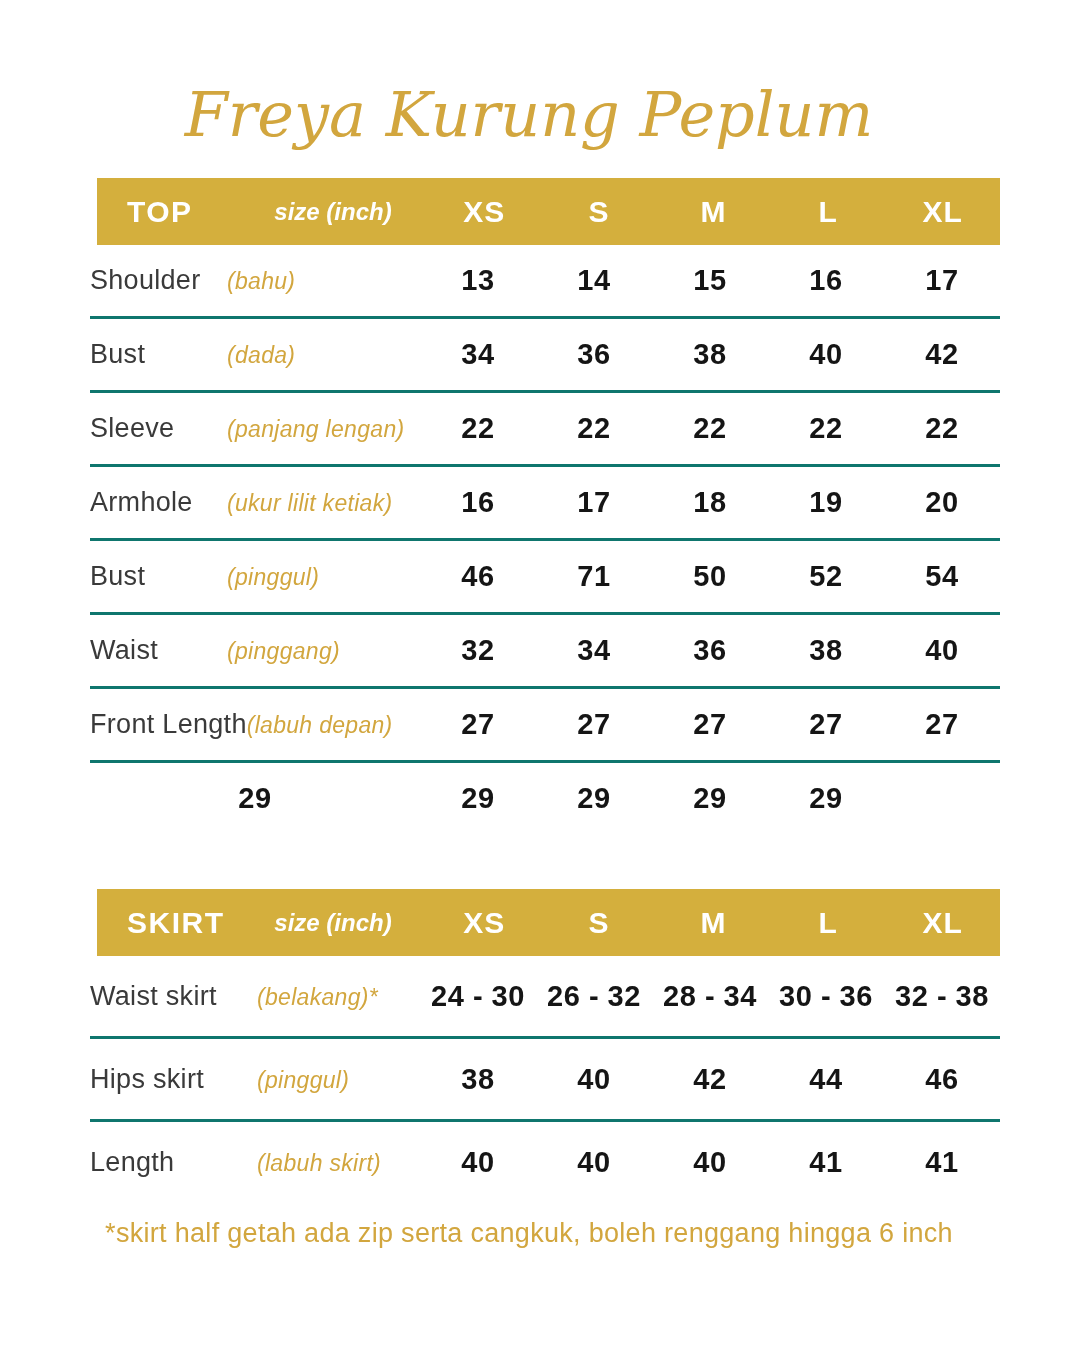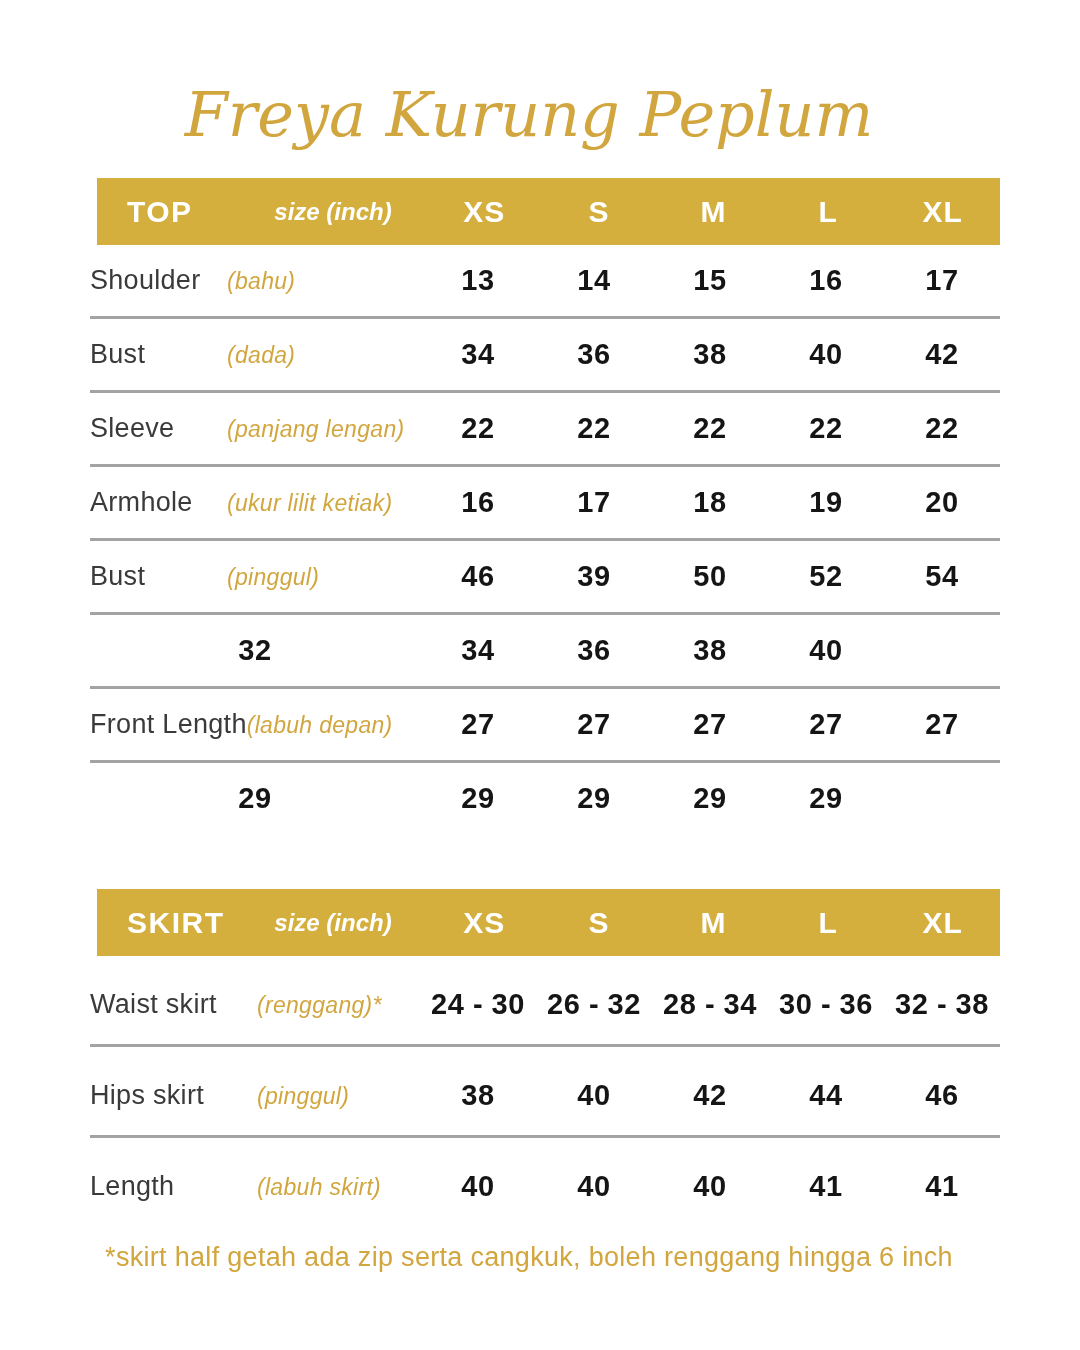--- a/index.html
+++ b/index.html
@@ -30,23 +30,23 @@
     height:67px;background:var(--bar-gold);color:#ffffff;
     display:grid;grid-template-columns:330px repeat(5,1fr);align-items:center;margin-left:7px;
   }
   .labelcell{display:flex;align-items:center;}
   .h-name{margin-left:30px;width:112px;font-size:30px;font-weight:bold;letter-spacing:1.5px;}
   .h-size{flex:1;text-align:center;font-size:24px;font-style:italic;font-weight:bold;}
   .h-col{text-align:center;font-size:30px;font-weight:bold;letter-spacing:1px;}
 
   .row{
     display:grid;grid-template-columns:330px repeat(5,1fr);align-items:center;
-    height:71px;border-bottom:3px solid #a3a3a3;
-  }
-  .t-1 .row{height:80px;margin-top:8px;}
+    height:71px;border-bottom:3px solid #0f766e;
+  }
+  .t-1 .row{height:80px;}
   .row:last-child{border-bottom:none;}
   .labelwrap{display:flex;align-items:baseline;white-space:nowrap;}
   .row-label{font-size:27px;color:var(--label);min-width:137px;letter-spacing:0.3px;}
   .t-1 .row-label{min-width:167px;}
   .row-sublabel{font-size:23px;font-style:italic;color:var(--gold);letter-spacing:0.3px;}
   .cell{text-align:center;font-size:29px;font-weight:bold;color:var(--ink);letter-spacing:0.5px;}
 
   .footnote{
     text-align:center;color:var(--gold);font-size:27px;
     margin-top:16px;letter-spacing:0.3px;
@@ -113,26 +113,30 @@
         <div class="cell">18</div>
         <div class="cell">19</div>
         <div class="cell">20</div>
       </div>
       <div class="row">
         <div class="labelwrap">
           <span class="row-label">Bust</span>
           <span class="row-sublabel">(pinggul)</span>
         </div>
         <div class="cell">46</div>
-        <div class="cell">39</div>
+        <div class="cell">71</div>
         <div class="cell">50</div>
         <div class="cell">52</div>
         <div class="cell">54</div>
       </div>
       <div class="row">
+        <div class="labelwrap">
+          <span class="row-label">Waist</span>
+          <span class="row-sublabel">(pinggang)</span>
+        </div>
         <div class="cell">32</div>
         <div class="cell">34</div>
         <div class="cell">36</div>
         <div class="cell">38</div>
         <div class="cell">40</div>
       </div>
       <div class="row">
         <div class="labelwrap">
           <span class="row-label">Front Length</span>
           <span class="row-sublabel">(labuh depan)</span>
@@ -159,21 +163,21 @@
         </div>
         <div class="h-col">XS</div>
         <div class="h-col">S</div>
         <div class="h-col">M</div>
         <div class="h-col">L</div>
         <div class="h-col">XL</div>
       </div>
       <div class="row">
         <div class="labelwrap">
           <span class="row-label">Waist skirt</span>
-          <span class="row-sublabel">(renggang)*</span>
+          <span class="row-sublabel">(belakang)*</span>
         </div>
         <div class="cell">24 - 30</div>
         <div class="cell">26 - 32</div>
         <div class="cell">28 - 34</div>
         <div class="cell">30 - 36</div>
         <div class="cell">32 - 38</div>
       </div>
       <div class="row">
         <div class="labelwrap">
           <span class="row-label">Hips skirt</span>

